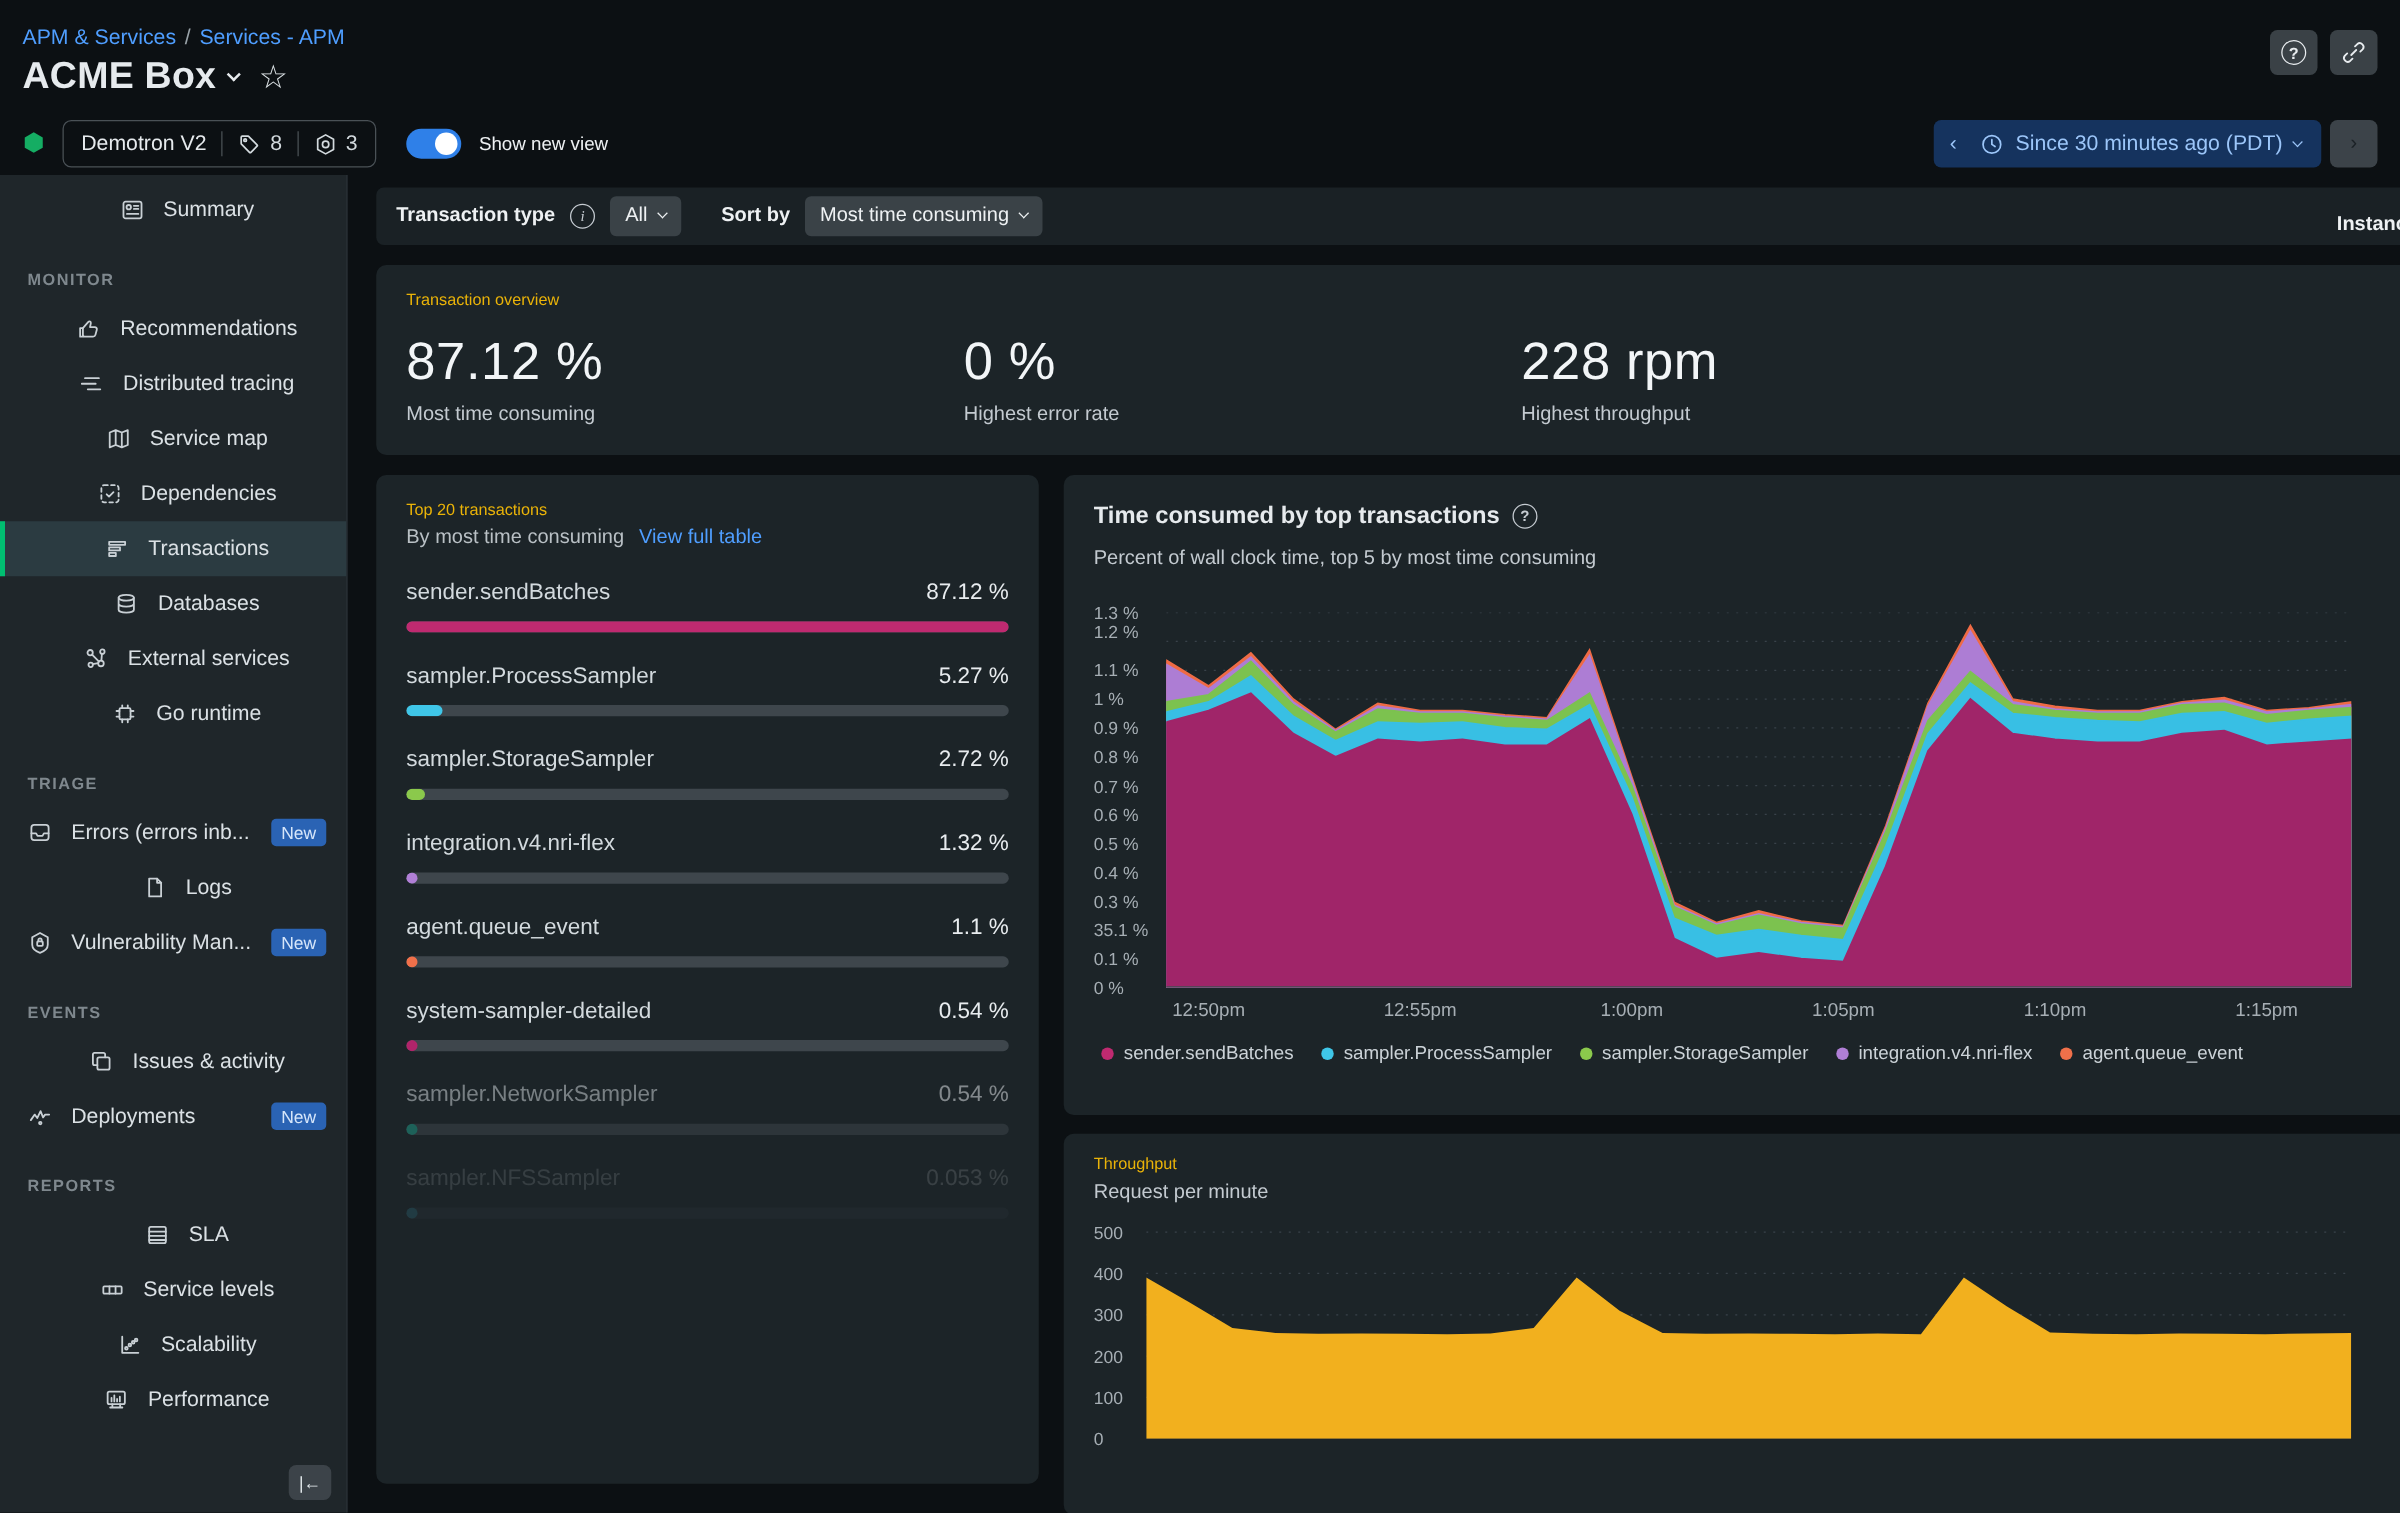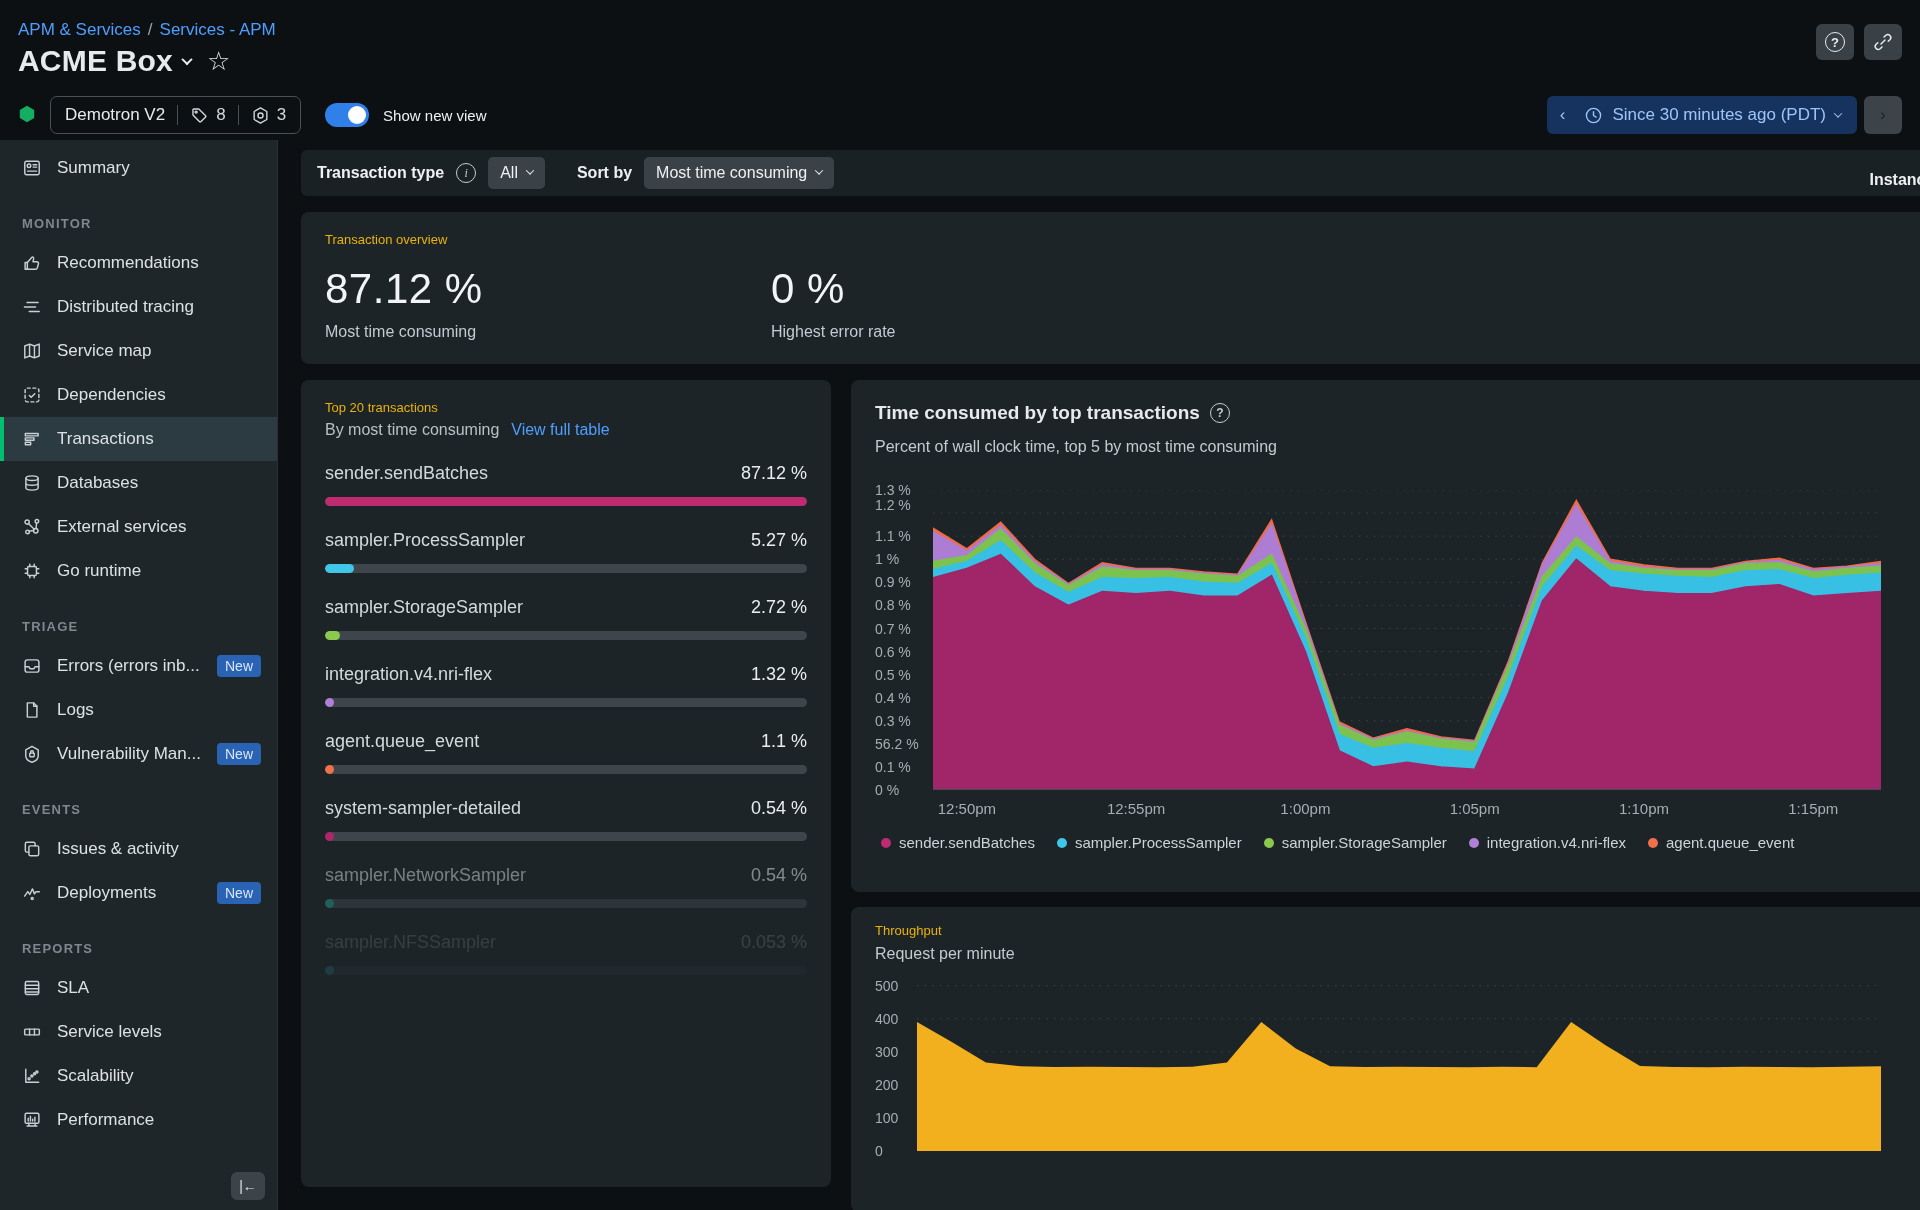--- a/index.html
+++ b/index.html
@@ -30,21 +30,21 @@
   .toggle .knob{position:absolute;right:3px;top:3px;width:18px;height:18px;border-radius:50%;background:#fff;}
   .toggle-label{font-size:15px;color:#eef1f3;}
   .time-picker{position:absolute;right:18px;top:96px;display:flex;gap:7px;align-items:center;height:38px;}
   .tp-main{height:38px;background:#15335e;border-radius:6px;display:flex;align-items:center;color:#9cc6f9;cursor:pointer;}
   .tp-prev{padding:0 13px;font-size:17px;}
   .tp-body{display:flex;align-items:center;gap:9px;padding:0 16px 0 6px;font-size:17px;}
   .tp-next{width:38px;height:38px;background:#3c4349;border-radius:6px;display:flex;align-items:center;justify-content:center;color:#1b2126;font-size:16px;cursor:pointer;}
 
   
   .sidebar{position:absolute;left:0;top:140px;width:278px;height:1070px;background:#1f262a;border-right:1px solid #2a3136;padding-top:6px;}
-  .side-item{height:44px;display:flex;align-items:center;gap:15px;padding-left:22px;font-size:17px;color:#dbe1e5;cursor:pointer;position:relative;}
+  .side-item{height:44px;display:flex;align-items:center;gap:15px;padding-left:22px;font-size:17px;color:#dbe1e5;cursor:pointer;position:relative;justify-content:center;}
   .side-item .sic{width:20px;height:20px;color:#c9d0d5;flex:0 0 20px;}
   .side-item.selected{background:#2b3b41;}
   .side-item.selected::before{content:"";position:absolute;left:0;top:0;bottom:0;width:4px;background:#00bf71;}
   .section-label{margin:26px 0 10px 22px;font-size:13px;letter-spacing:1.2px;color:#7f888e;font-weight:bold;}
   .badge{margin-left:auto;margin-right:16px;background:#2a63b4;color:#d6e6fa;font-size:14px;border-radius:4px;padding:3px 8px;}
   .collapse-btn{position:absolute;bottom:10px;right:12px;width:34px;height:28px;background:#3c4349;border-radius:6px;color:#dfe5e8;display:flex;align-items:center;justify-content:center;font-size:14px;cursor:pointer;}
 
   
   .main{position:absolute;left:279px;top:140px;width:1876px;height:1070px;padding:10px 22px 0 22px;}
   .filter-bar{height:46px;background:#1a2125;border-radius:6px;display:flex;align-items:center;padding:0 16px;gap:12px;}
@@ -343,20 +343,24 @@
     <div class="panel-title">Transaction overview</div>
     <div class="metrics" id="metrics">
         <div>
           <div class="metric-value">87.12 %</div>
           <div class="metric-label">Most time consuming</div>
         </div>
         <div>
           <div class="metric-value">0 %</div>
           <div class="metric-label">Highest error rate</div>
         </div>
+        <div>
+          <div class="metric-value">228 rpm</div>
+          <div class="metric-label">Highest throughput</div>
+        </div>
       </div>
   </div>
 
   <div class="content-row">
     <div class="panel top20">
       <div class="panel-title">Top 20 transactions</div>
       <div class="sub-row">
         <span>By most time consuming</span>
         <a>View full table</a>
       </div>
@@ -467,21 +471,21 @@
               <div class="y-lab" style="top: 15px;">1.2 %</div>
               <div class="y-lab" style="top: 46.2px;">1.1 %</div>
               <div class="y-lab" style="top: 69.2px;">1 %</div>
               <div class="y-lab" style="top: 92.3px;">0.9 %</div>
               <div class="y-lab" style="top: 115.4px;">0.8 %</div>
               <div class="y-lab" style="top: 138.5px;">0.7 %</div>
               <div class="y-lab" style="top: 161.5px;">0.6 %</div>
               <div class="y-lab" style="top: 184.6px;">0.5 %</div>
               <div class="y-lab" style="top: 207.7px;">0.4 %</div>
               <div class="y-lab" style="top: 230.8px;">0.3 %</div>
-              <div class="y-lab" style="top: 253.8px;">56.2 %</div>
+              <div class="y-lab" style="top: 253.8px;">35.1 %</div>
               <div class="y-lab" style="top: 276.9px;">0.1 %</div>
               <div class="y-lab" style="top: 300px;">0 %</div>
             </div>
           <svg id="chart1" width="948" height="300" viewBox="0 0 948 300">
               <line x1="0" x2="948" y1="0.0" y2="0.0" stroke="#39424a" stroke-width="1" stroke-dasharray="1.6 6"></line>
               <line x1="0" x2="948" y1="23.1" y2="23.1" stroke="#39424a" stroke-width="1" stroke-dasharray="1.6 6"></line>
               <line x1="0" x2="948" y1="46.2" y2="46.2" stroke="#39424a" stroke-width="1" stroke-dasharray="1.6 6"></line>
               <line x1="0" x2="948" y1="69.2" y2="69.2" stroke="#39424a" stroke-width="1" stroke-dasharray="1.6 6"></line>
               <line x1="0" x2="948" y1="92.3" y2="92.3" stroke="#39424a" stroke-width="1" stroke-dasharray="1.6 6"></line>
               <line x1="0" x2="948" y1="115.4" y2="115.4" stroke="#39424a" stroke-width="1" stroke-dasharray="1.6 6"></line>

